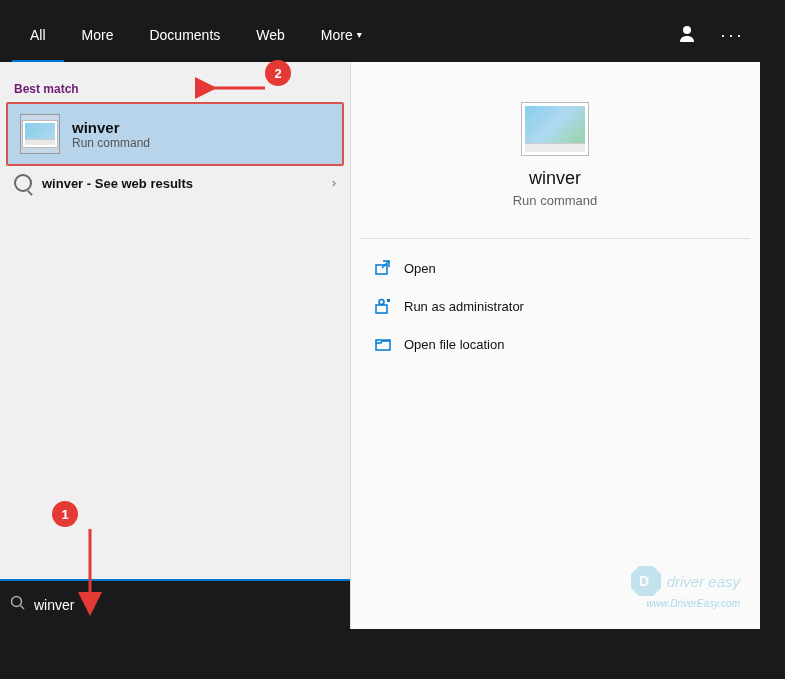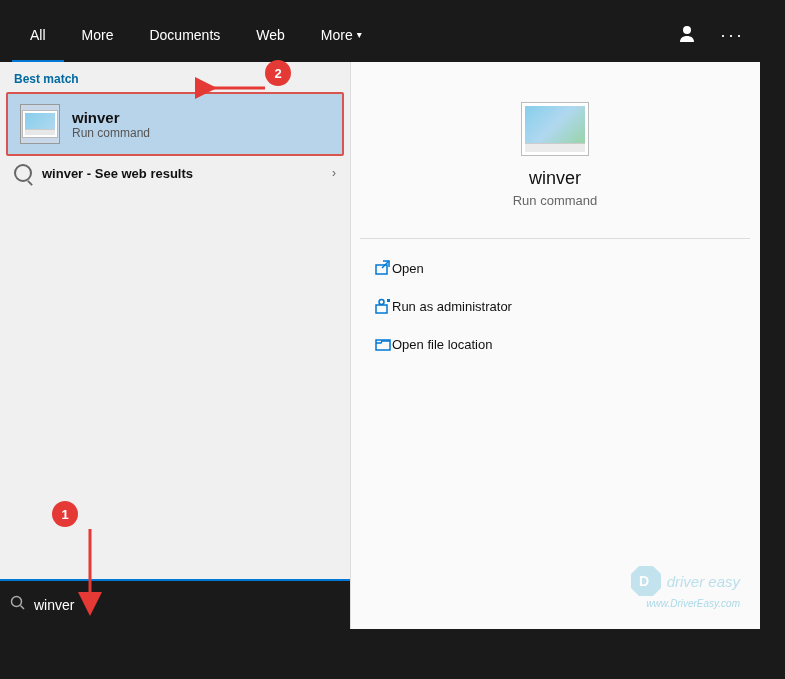--- a/index.html
+++ b/index.html
@@ -87,22 +87,22 @@
       width: 350px;
       background: #f0f0f0;
       display: flex;
       flex-direction: column;
       flex-shrink: 0;
     }
 
     .section-label {
       font-size: 12px;
       font-weight: 600;
-      color: #0369a1;
-      padding: 10px 14px 6px;
+      color: #701a75;
+      padding: 20px 14px 6px;
     }
 
     
     .best-match-item {
       margin: 0 6px;
       background: #b8d4ea;
       border-radius: 2px;
       padding: 10px 12px;
       display: flex;
       align-items: center;
@@ -265,20 +265,21 @@
 
     
     .action-items {
       width: 100%;
       padding: 0 10px;
     }
 
     .action-item {
       display: flex;
       align-items: center;
+      gap: 12px;
       padding: 10px 14px;
       cursor: pointer;
       border-radius: 2px;
     }
 
     .action-icon {
       width: 18px;
       height: 18px;
       display: flex;
       align-items: center;

